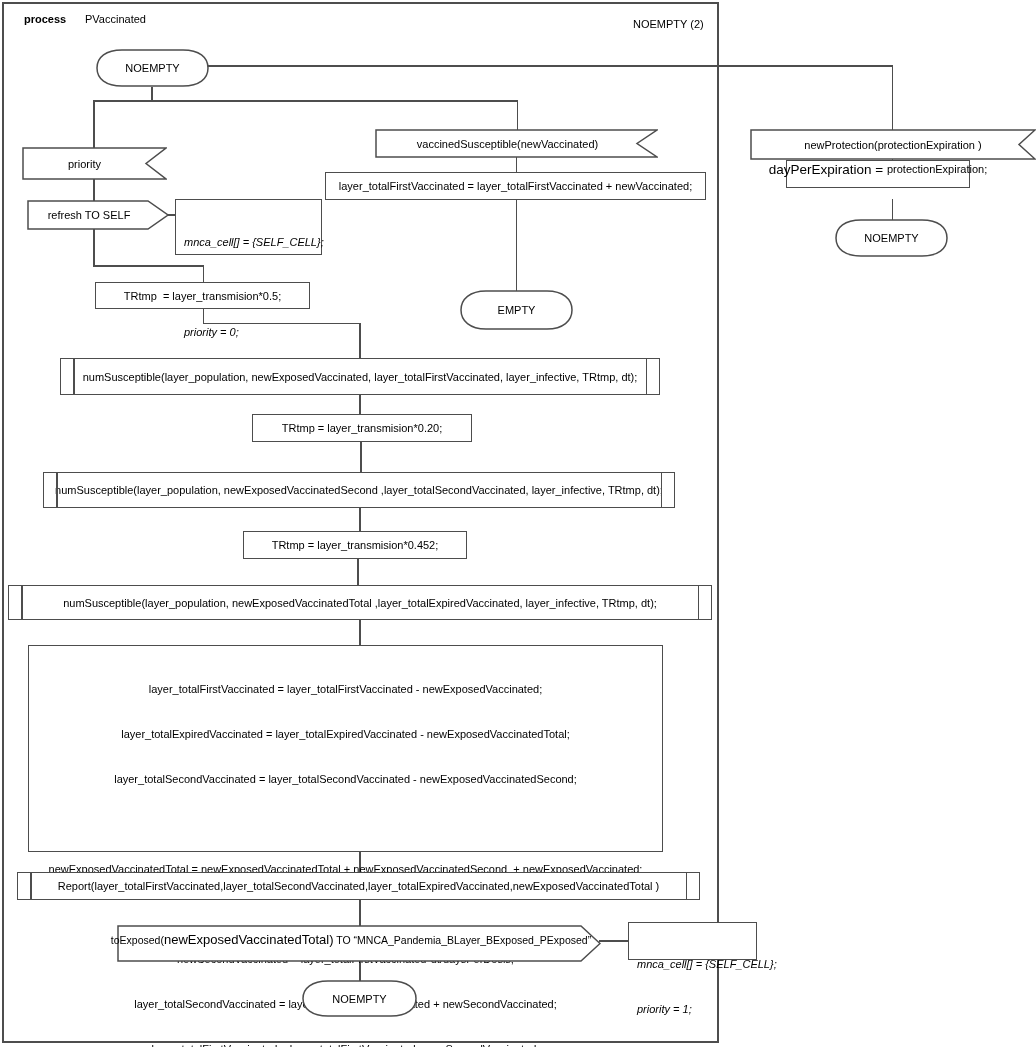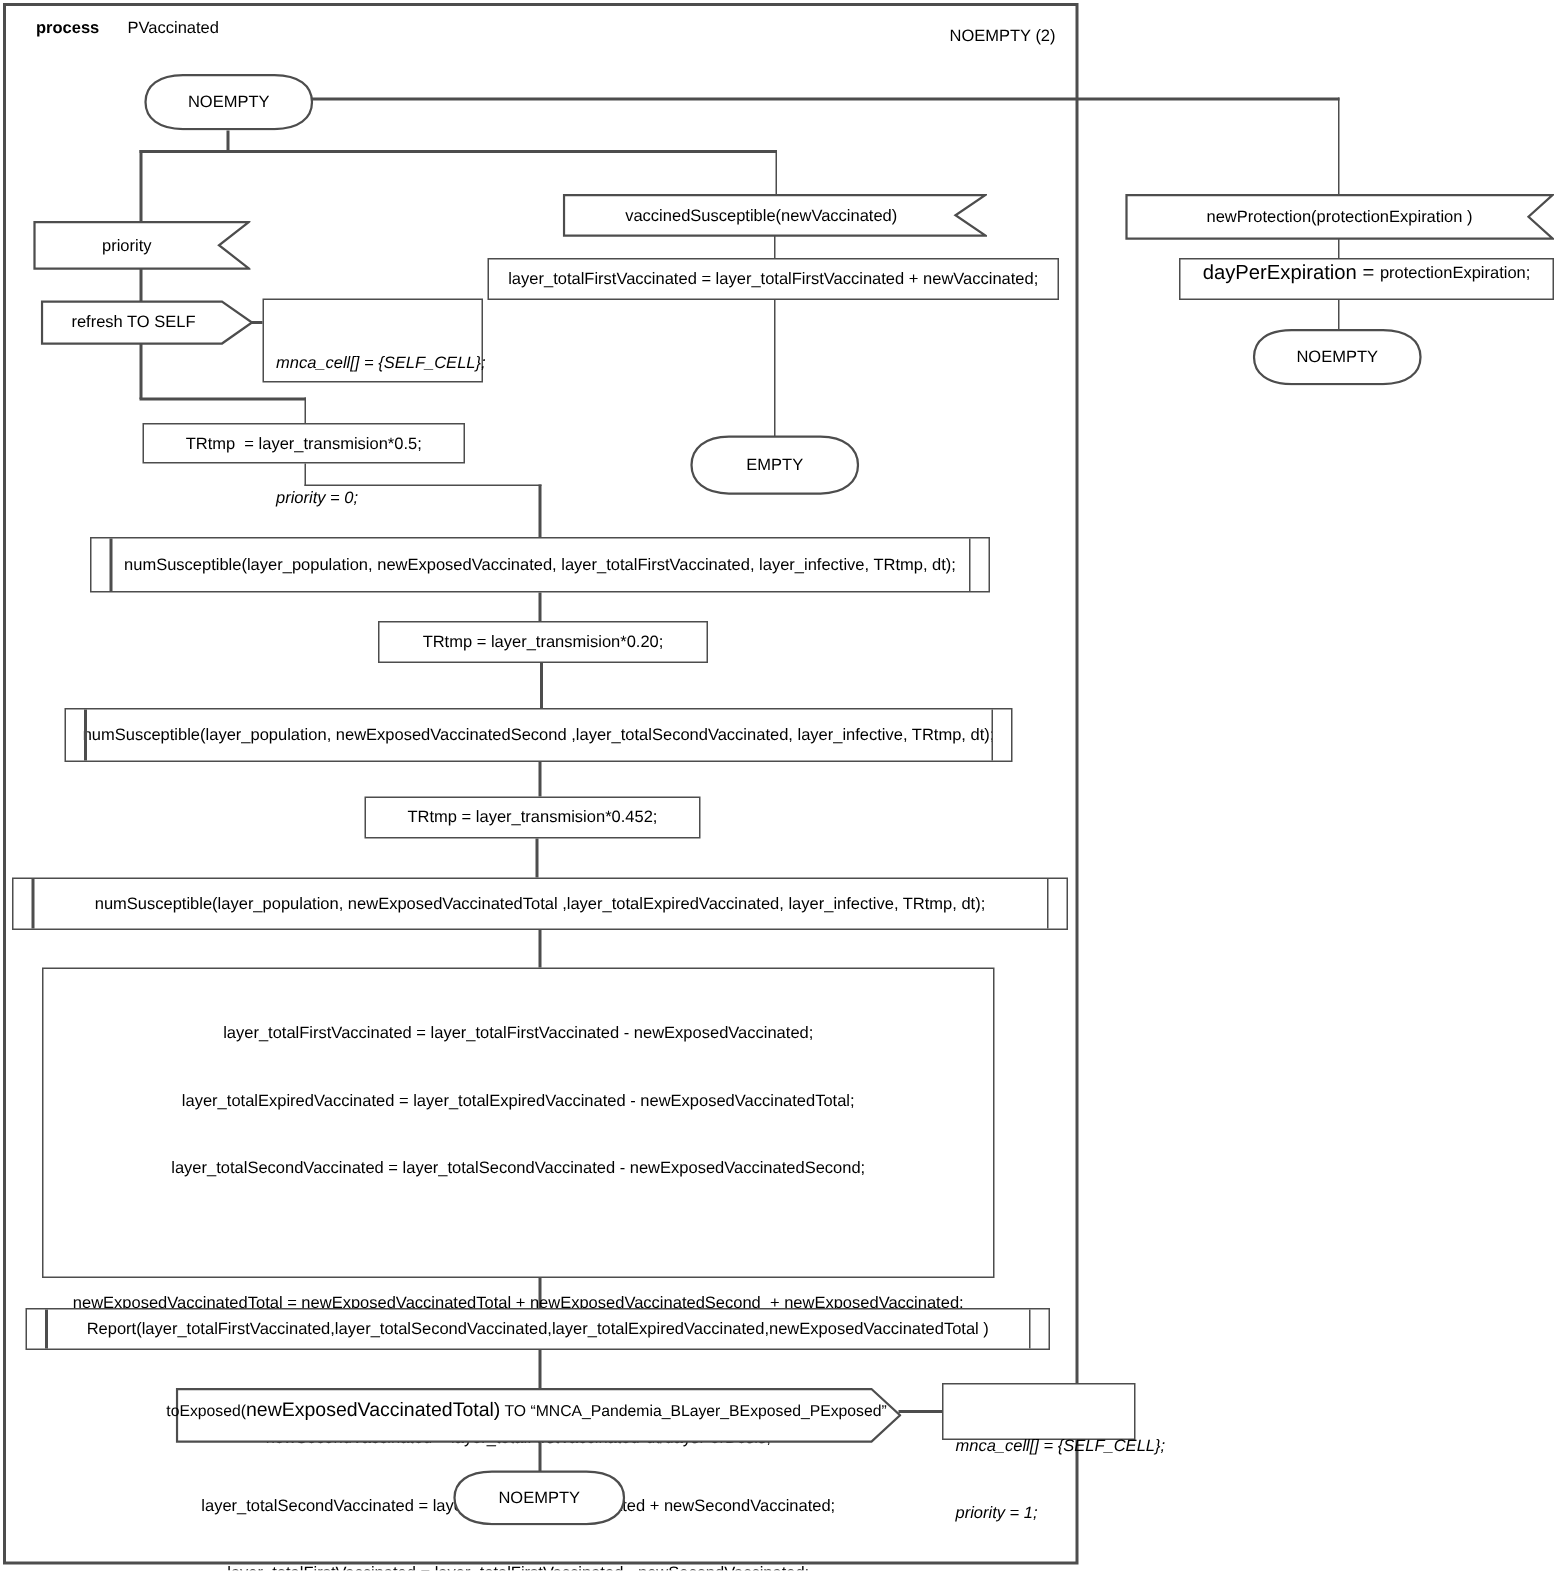--- a/index.html
+++ b/index.html
@@ -194,21 +194,21 @@
     <div class="lbl">NOEMPTY</div>
   </div>
 
   <div class="node" style="left:750px;top:129px;width:286px;height:31px;">
     <svg width="286" height="31" viewBox="0 0 286 31">
       <path d="M 1 1 L 285 1 L 269 15.5 L 285 30 L 1 30 Z"></path>
     </svg>
     <div class="lbl" style="">newProtection(protectionExpiration )</div>
   </div>
 
-  <div class="box baseline" style="left:786px;top:172px;width:250px;height:28px;">
+  <div class="box baseline" style="left:786px;top:160px;width:184px;height:28px;">
     <span class="em" style="position:relative;top:1px;">dayPerExpiration = </span>
     <span>protectionExpiration;</span>
   </div>
 
   <div class="node" style="left:835px;top:219px;width:113px;height:38px;">
     <svg width="113" height="38" viewBox="0 0 113 38">
       <path d="M 26 1 L 87 1 C 103 1 112 8 112 19 C 112 30 103 37 87 37 L 26 37 C 10 37 1 30 1 19 C 1 8 10 1 26 1 Z"></path>
     </svg>
     <div class="lbl">NOEMPTY</div>
   </div>

